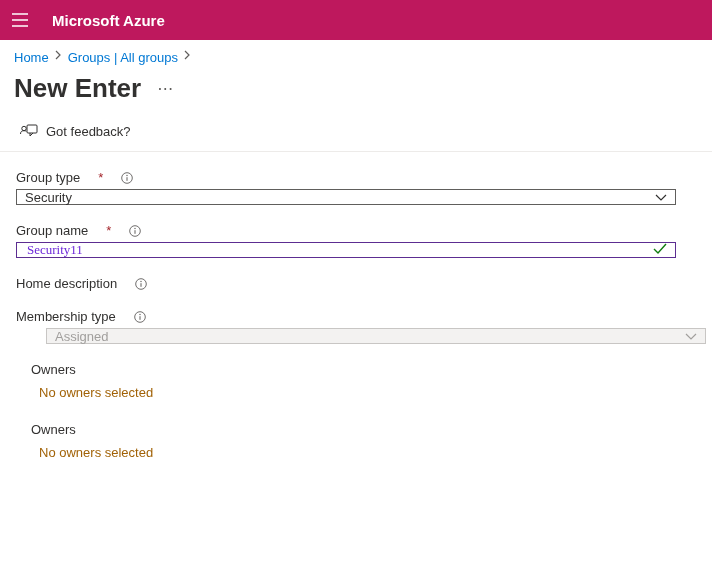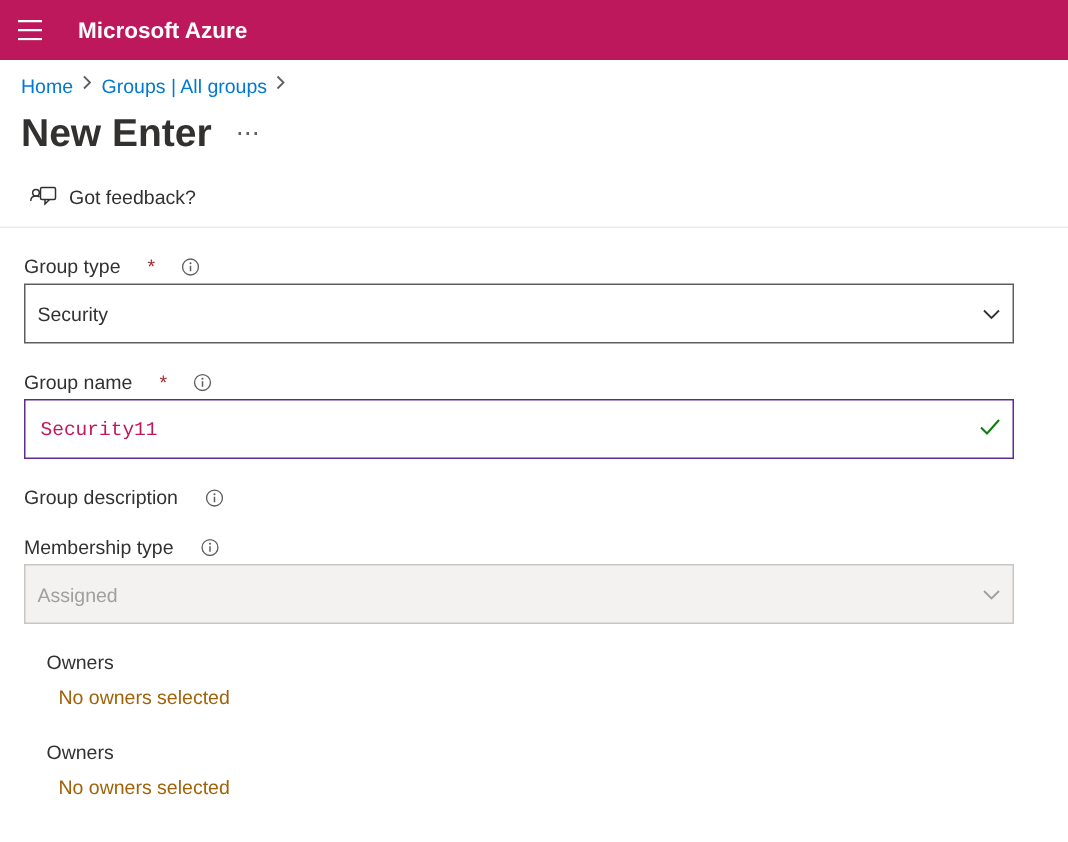--- a/index.html
+++ b/index.html
@@ -94,55 +94,56 @@
   .req { color: #a4262c; }
   .info-icon {
     width: 12px; height: 12px;
     display: inline-flex; align-items:center; justify-content:center;
     cursor: pointer;
   }
   .info-icon svg { display:block; }
   .select-box, .text-input {
     position: relative;
     width: 660px;
-    height: 40px;
+    height: 16px;
     border: 1px solid #605e5c;
     background: #fff;
     display: flex;
     align-items: center;
     padding: 0 8px;
     font-size: 13px;
     cursor: pointer;
   }
   .select-box.disabled {
     background: #f3f2f1;
     color: #a19f9d;
     border-color: #c8c6c4;
     cursor: default;
+    margin-left: 30px;
   }
   .text-input { cursor: text; }
   .text-input.valid {
     border: 1px solid #5c2d91;
     outline: none;
   }
   .chev-down {
     margin-left: auto;
   }
   .valid-check {
     margin-left: auto;
     color: #107c10;
   }
   .text-input input {
     border: none;
     outline: none;
     width: 100%;
     font-size: 13px;
-    font-family: Liberation Mono, monospace;
+    font-family: Liberation Serif, serif;
     background: transparent;
-    color: #be185d;
+    color: #6d28d9;
   }
   .text-input input::placeholder { color: #605e5c; }
   
   .section-head {
     font-size: 13px;
     font-weight: 400;
     color: #323130;
     margin-bottom: 8px;
   }
   .link {
@@ -238,21 +239,21 @@
       <span class="valid-check">
         <svg width="14" height="12" viewBox="0 0 14 12">
             <path d="M1 6 L5 10 L13 1" fill="none" stroke="#107c10" stroke-width="1.4"></path>
           </svg>
       </span>
     </div>
   </div>
 
   <div class="field-block">
     <div class="field-label-row">
-      <span>Group description</span>
+      <span>Home description</span>
       <span class="info-icon">
         <svg width="12" height="12" viewBox="0 0 12 12">
             <circle cx="6" cy="6" r="5.3" fill="none" stroke="#605e5c" stroke-width="0.9"></circle>
             <circle cx="6" cy="3.5" r="0.7" fill="#605e5c"></circle>
             <line x1="6" y1="5.2" x2="6" y2="8.8" stroke="#605e5c" stroke-width="1"></line>
           </svg>
       </span>
     </div>
   </div>
 

